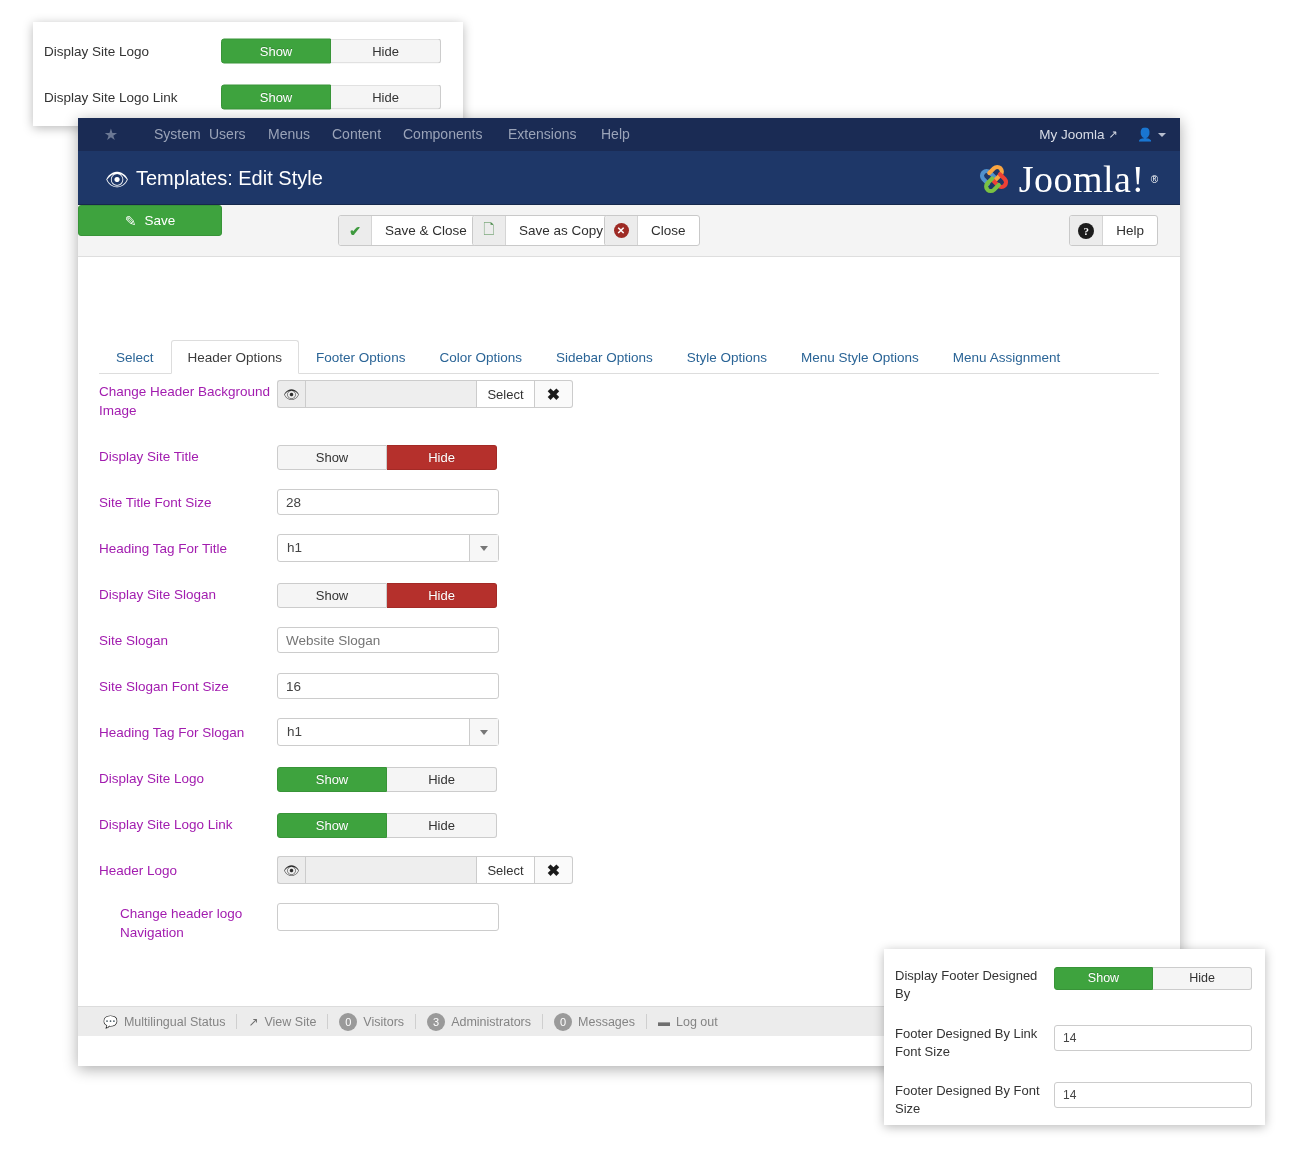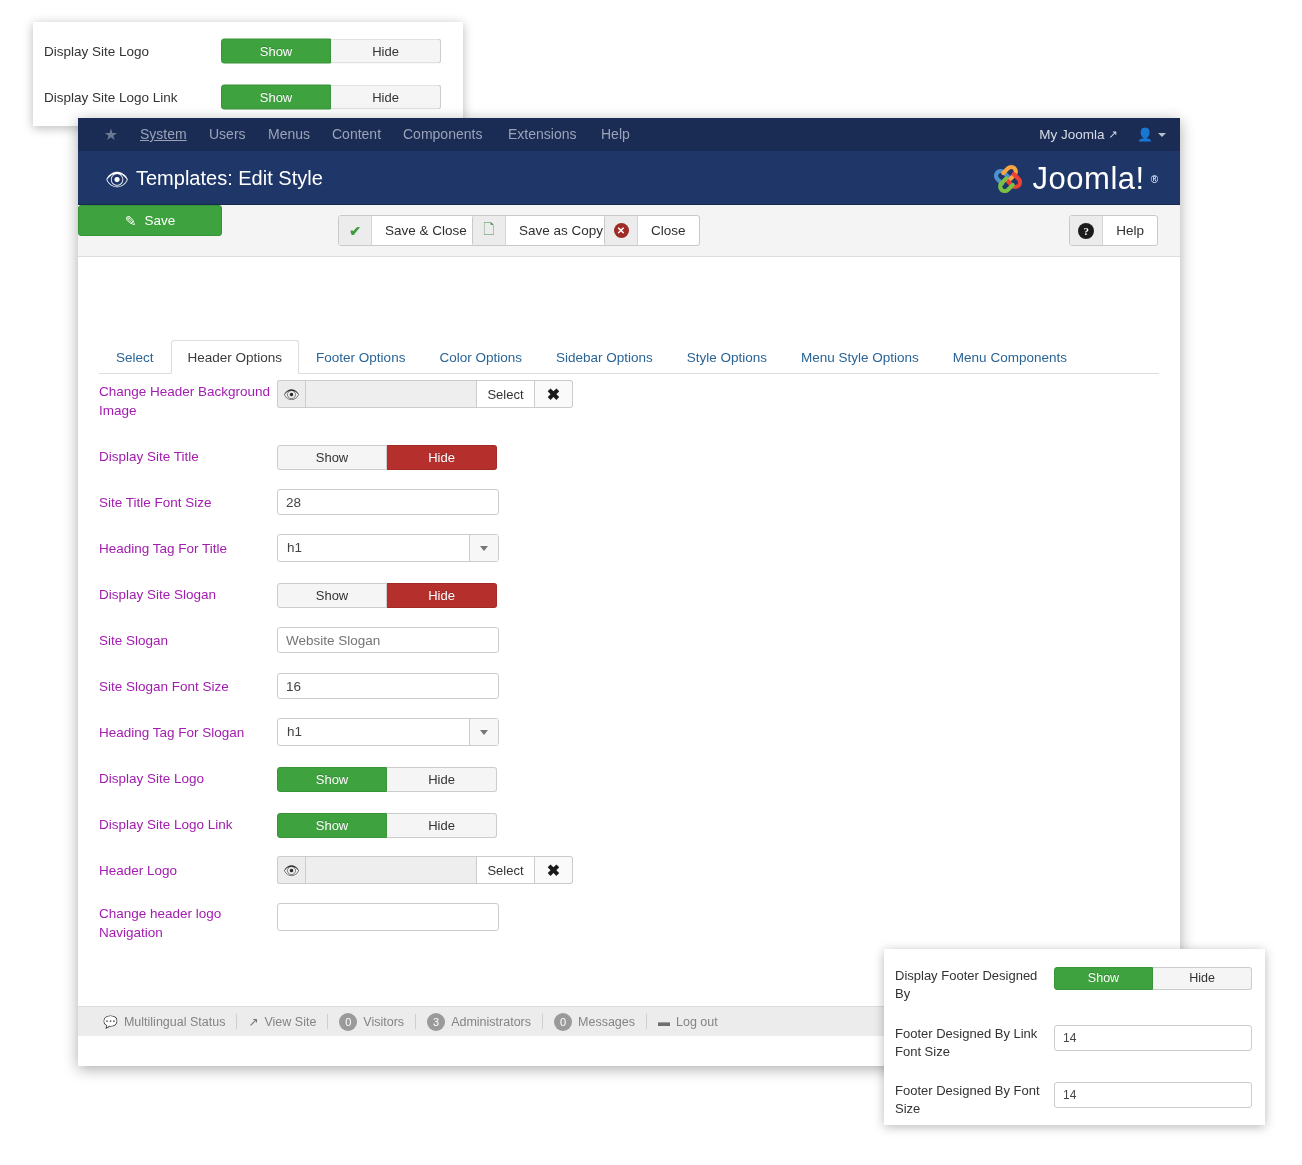--- a/index.html
+++ b/index.html
@@ -88,22 +88,22 @@
   }
   #page-title {
     position: absolute; left: 58px; top: 0; height: 54px; line-height: 54px;
     font-size: 20px; color: #ffffff;
   }
   #joomla-logo {
     position: absolute; right: 22px; top: 9px;
     display: flex; align-items: center; gap: 6px;
   }
   #joomla-logo .jword {
-    font-size: 31px; color: #ffffff; letter-spacing: .5px; line-height: 36px;
-    font-family: Liberation Sans, sans-serif;
+    font-size: 38px; color: #ffffff; letter-spacing: .5px; line-height: 36px;
+    font-family: Liberation Serif, serif;
   }
   #joomla-logo .reg { font-size: 10px; vertical-align: super; color:#ffffff; }
 
   
   #toolbar {
     position: absolute; left:0; top: 87px; width: 100%; height: 52px;
     background: #f4f4f4; border-bottom: 1px solid #dedede;
   }
   .tb-btn {
     position: absolute; top: 10px; height: 31px;
@@ -303,21 +303,21 @@
           <span class="seg">Hide</span>
         </div>
       </div>
     </div>
   </div>
 
   <div class="panel" id="main-window">
 
     <div id="topbar">
       <div class="joomla-mark">★</div>
-      <div class="menu-item" style="left:62px;text-decoration:underline;">System</div>
+      <div class="menu-item" style="left:76px;">System</div>
       <div class="menu-item" style="left:131px;">Users</div>
       <div class="menu-item" style="left:190px;">Menus</div>
       <div class="menu-item" style="left:254px;">Content</div>
       <div class="menu-item" style="left:325px;">Components</div>
       <div class="menu-item" style="left:430px;">Extensions</div>
       <div class="menu-item" style="left:523px;">Help</div>
       <div id="user-area">
         <span>My Joomla</span>
         <span class="ext-ic">↗</span>
         <span style="width:12px;"></span>
@@ -372,21 +372,21 @@
 
 
       <div id="tabs">
         <div class="tab">Select</div>
         <div class="tab active">Header Options</div>
         <div class="tab">Footer Options</div>
         <div class="tab">Color Options</div>
         <div class="tab">Sidebar Options</div>
         <div class="tab">Style Options</div>
         <div class="tab">Menu Style Options</div>
-        <div class="tab">Menu Components</div>
+        <div class="tab">Menu Assignment</div>
       </div>
 
       <div id="form-rows">
 
         <div class="frow" style="height:46px;">
           <div class="flabel">Change Header Background Image</div>
           <div class="fctl" style="top:-2px;">
             <div class="fmedia">
               <span class="eyebox">👁</span>
               <input class="inp" type="text" value="" style="">
@@ -488,21 +488,21 @@
             <div class="fmedia">
               <span class="eyebox">👁</span>
               <input class="inp" type="text" value="" style="">
               <span class="selbtn">Select</span>
               <span class="clearbtn">✖</span>
             </div>
           </div>
         </div>
 
         <div class="frow">
-          <div class="flabel" style="top:16px;">Change header logo Navigation</div>
+          <div class="flabel" style="top:16px;margin-left:21px;">Change header logo Navigation</div>
           <div class="fctl" style="top:15px;">
             <input class="fplain" type="text" value="" style="">
           </div>
         </div>
 
       </div>
 
       <div id="statusbar">
         <div class="sb-item">
           <span class="sb-ic">💬</span>

